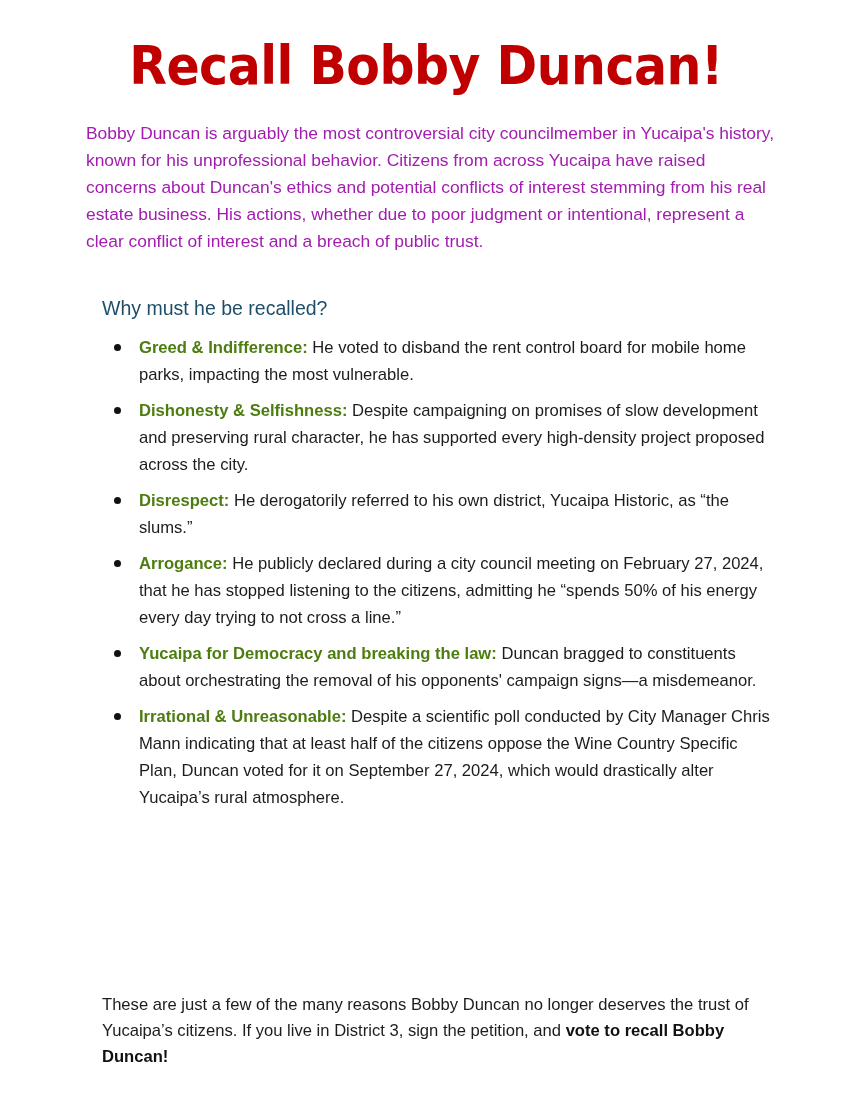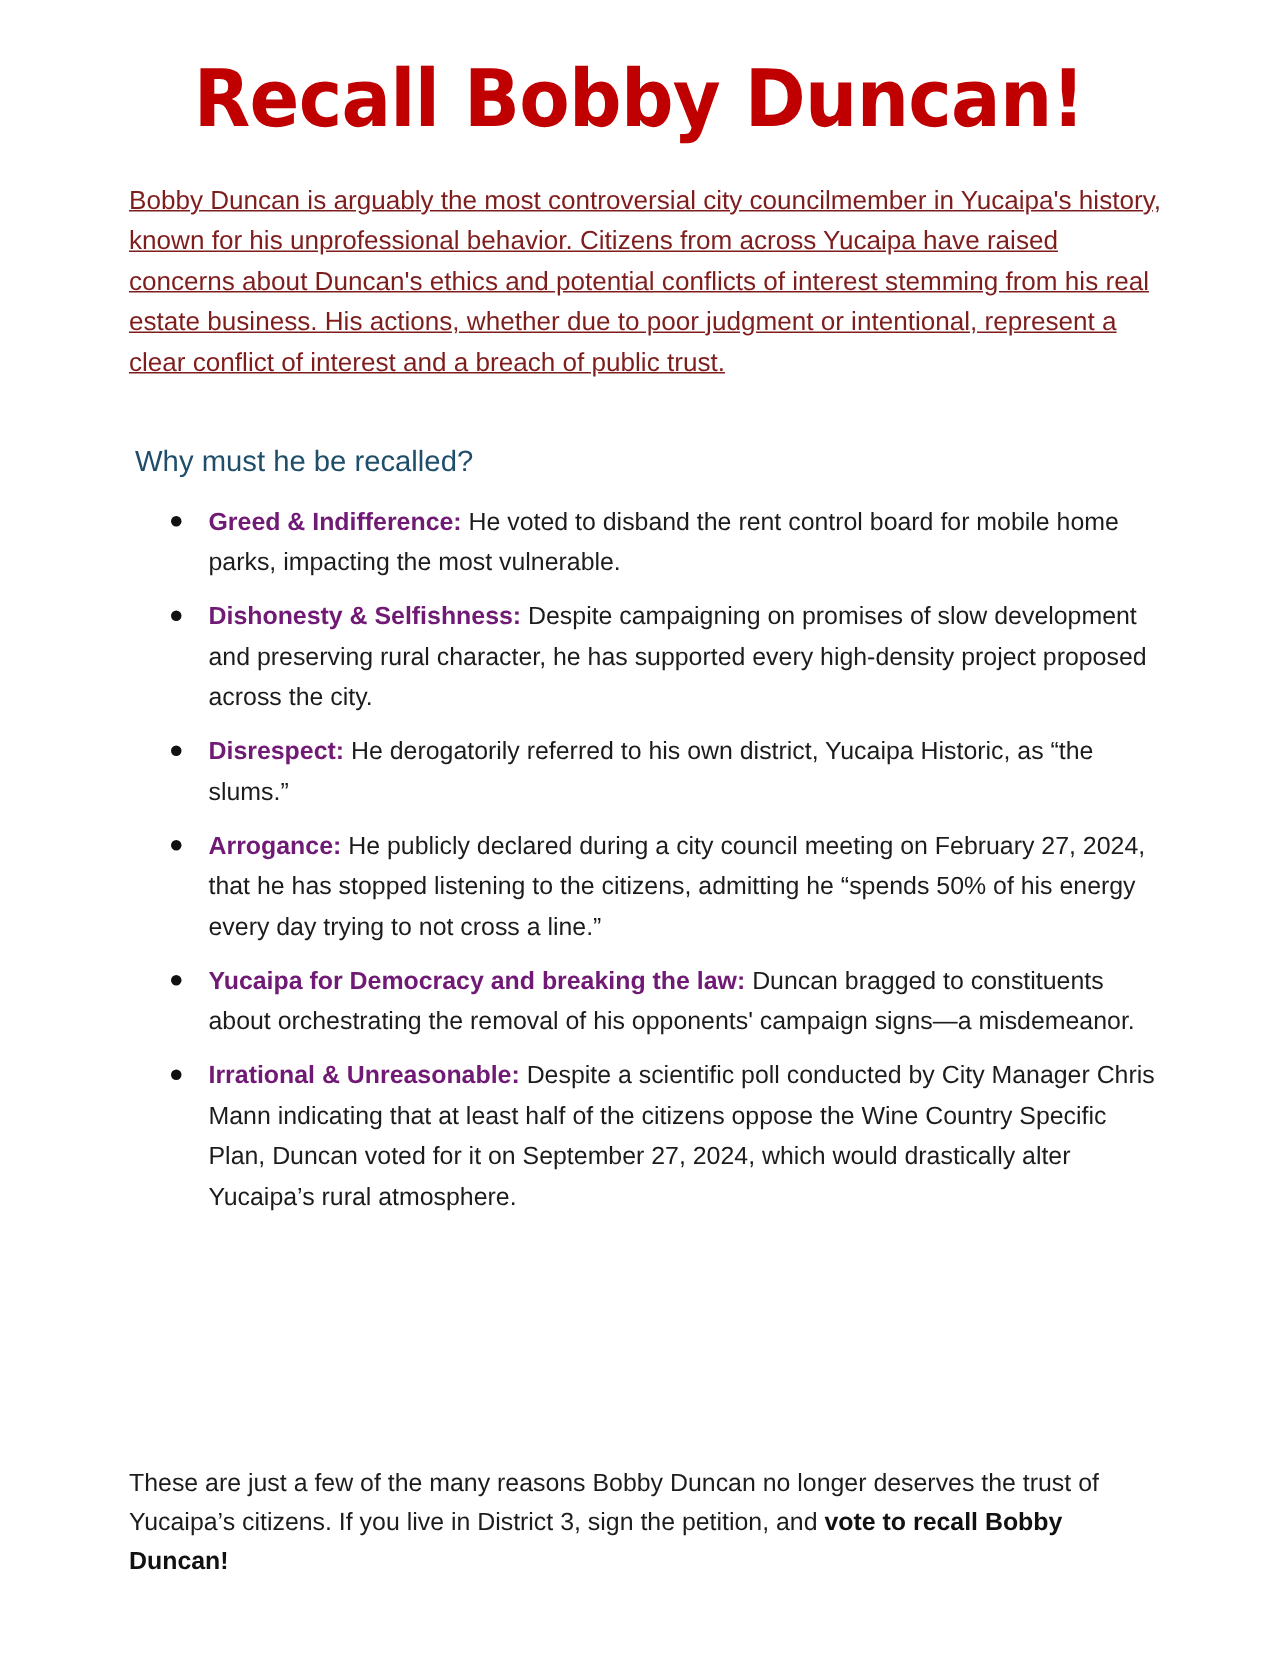--- a/index.html
+++ b/index.html
@@ -37,26 +37,25 @@
       transform: scaleY(1.08);
     }
     .intro {
       position: absolute;
       left: 0;
       top: 120px;
       width: 690px;
       font-size: 17.4px;
       line-height: 27px;
       margin: 0;
-      color: #7f1d1d;
-      text-decoration: underline;
+      color: #a21caf;
     }
     .subheading {
       position: absolute;
-      left: 4px;
+      left: 16px;
       top: 294px;
       font-size: 19.5px;
       line-height: 28px;
       color: #1f4e6b;
       margin: 0;
       font-weight: normal;
     }
     .reasons {
       position: absolute;
       left: 0;
@@ -78,30 +77,30 @@
       position: absolute;
       left: 28px;
       top: 10px;
       width: 7px;
       height: 7px;
       border-radius: 50%;
       background: #111;
     }
     .reason b {
       font-weight: bold;
-      color: #701a75;
+      color: #4d7c0f;
     }
     .closing {
       position: absolute;
       left: 0;
       top: 976px;
       width: 690px;
       font-size: 16.6px;
       line-height: 26px;
-      margin: 0;
+      margin: 16px;
       color: #1c1c1c;
     }
     .closing b {
       font-weight: bold;
       color: #111;
     }
   </style>
 </head>
 <body>
 

